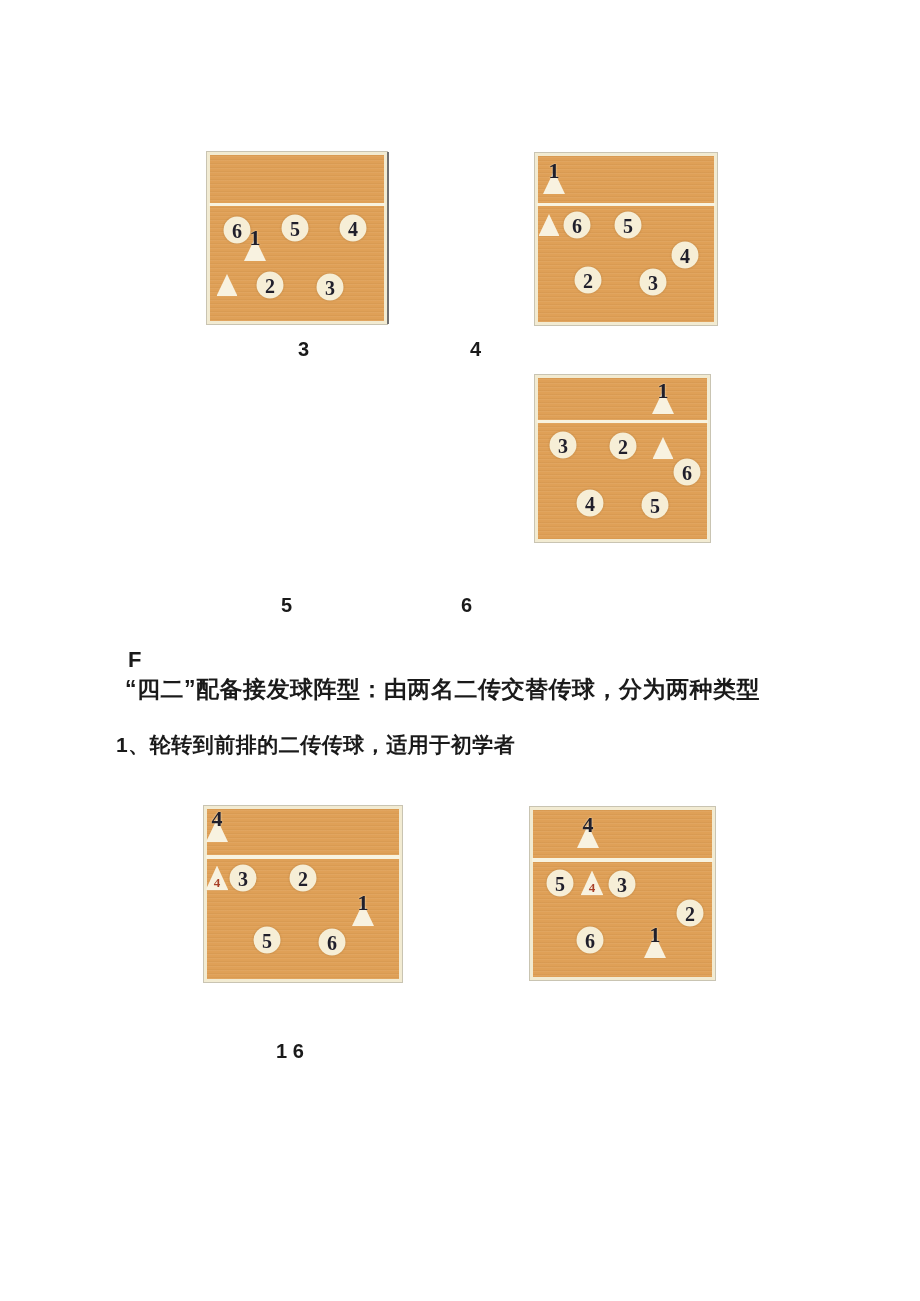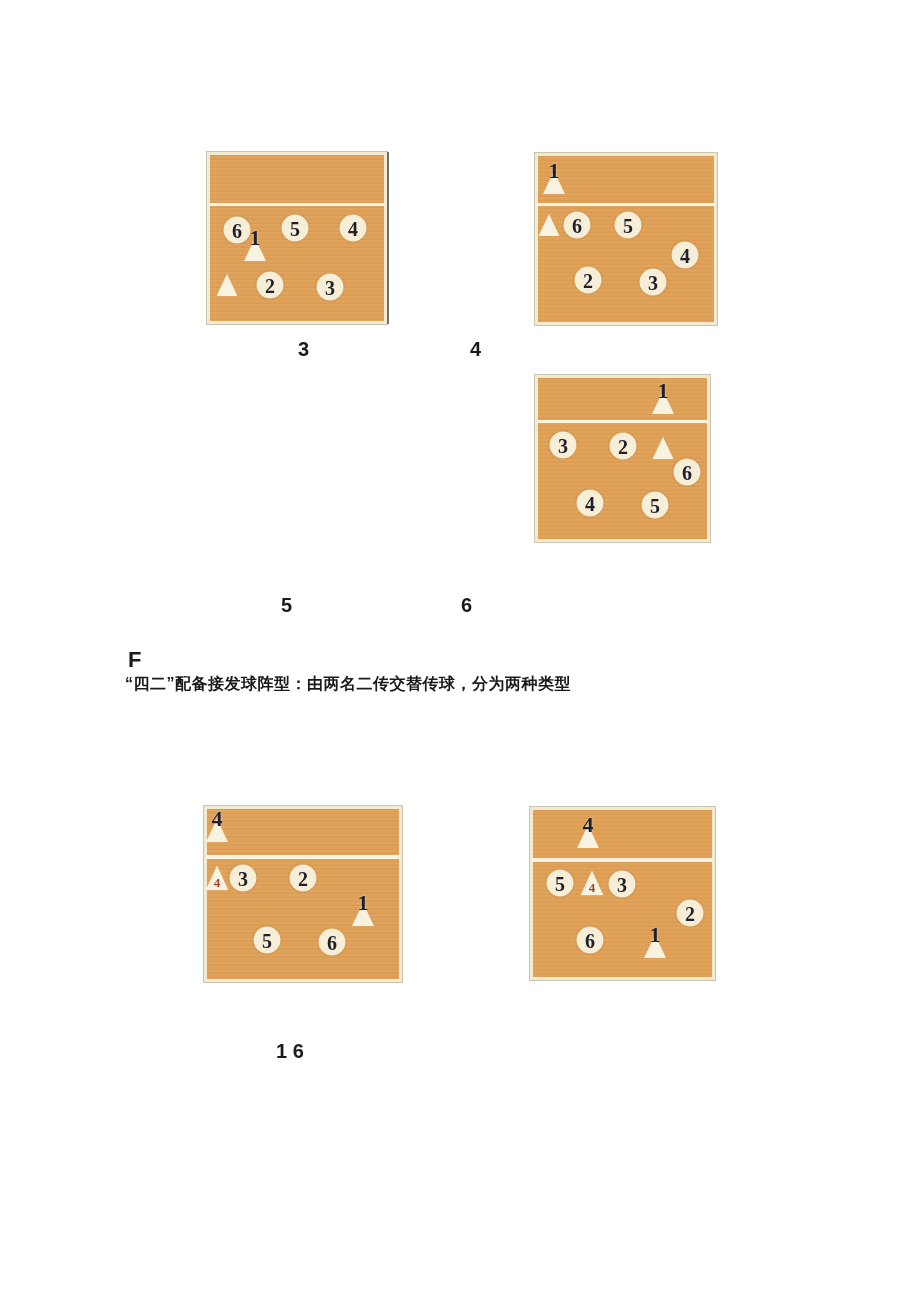--- a/index.html
+++ b/index.html
@@ -58,21 +58,21 @@
     text-shadow:0 0 2px rgba(246,238,214,0.9);
   }
   .fig-label{
     position:absolute;font-weight:700;font-size:20px;color:#1a1a1a;
     font-family:"Liberation Sans",sans-serif;white-space:pre;
   }
   .section-letter{
     position:absolute;font-weight:700;font-size:22px;color:#1a1a1a;line-height:1.1;
   }
   .heading{
-    position:absolute;font-weight:700;font-size:16px;color:#1a1a1a;
+    position:absolute;font-weight:700;font-size:23px;color:#1a1a1a;
     white-space:nowrap;letter-spacing:0.5px;
   }
   .subheading{
     position:absolute;font-weight:700;font-size:21px;color:#1a1a1a;
     white-space:nowrap;letter-spacing:0.5px;
   }
 </style>
 </head>
 <body>
 
@@ -127,20 +127,21 @@
     </div>
 
   <span class="fig-label" style="left:298px;top:338px;">3</span>
   <span class="fig-label" style="left:470px;top:338px;">4</span>
 
   <span class="fig-label" style="left:281px;top:594px;">5</span>
   <span class="fig-label" style="left:461px;top:594px;">6</span>
 
   <span class="section-letter" style="left:128px;top:648px;">F</span>
   <span class="heading" style="left:125px;top:674px;">“四二”配备接发球阵型：由两名二传交替传球，分为两种类型</span>
+  <span class="subheading" style="left:116px;top:731px;">1、轮转到前排的二传传球，适用于初学者</span>
 
   <div class="court" style="left:204px;top:806px;width:198px;height:176px;">
     <div class="net" style="top:46px;height:4px;"></div>
   <div class="player p-tri-overlay" style="left: 10px; top: 17px;">
         <div class="tri-shape"></div>
         <span class="tri-label">4</span>
       </div>
       <div class="player p-tri-red" style="left: 10px; top: 69px;">
         <div class="tri-shape"></div>
         <span class="tri-label">4</span>

